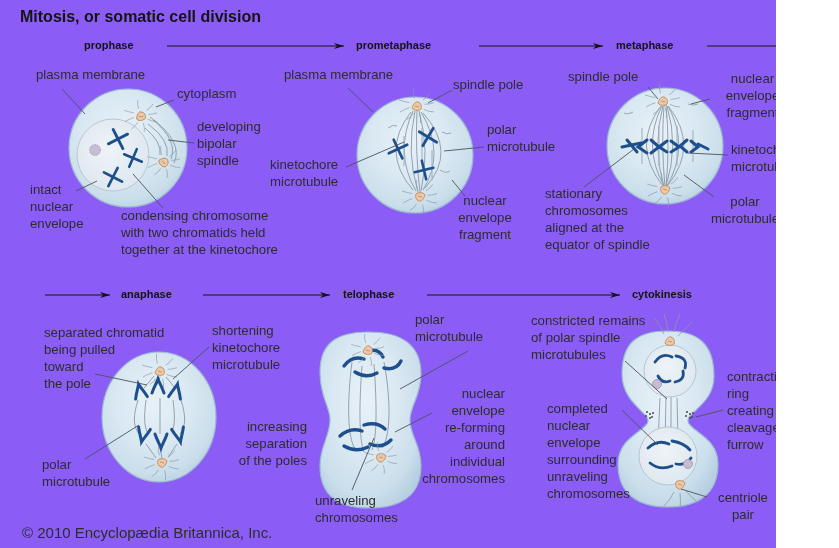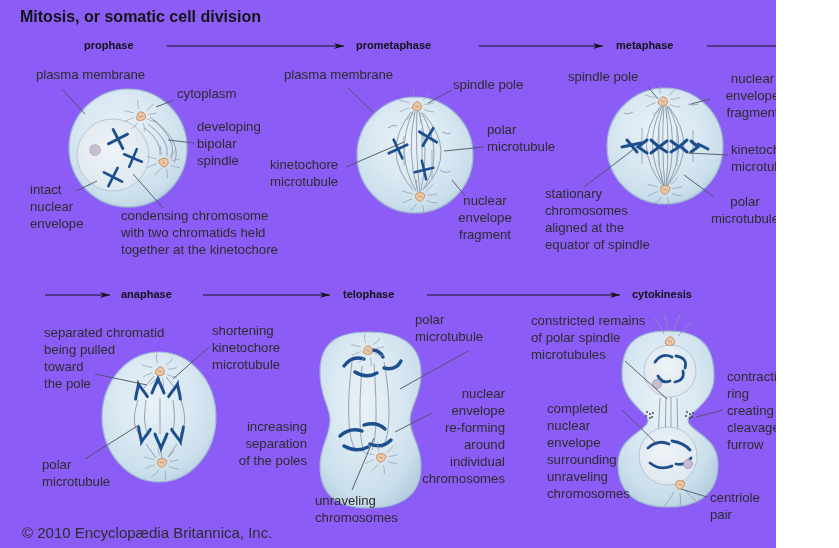--- a/index.html
+++ b/index.html
@@ -373,16 +373,16 @@
   <div class="lbl" style="left:727px;top:368px;">contractile
 ring creating
 cleavage
 furrow</div>
   <div class="lbl" style="left:547px;top:400px;">completed
 nuclear
 envelope
 surrounding
 unraveling
 chromosomes</div>
-  <div class="lbl" style="left:710px;top:489px;">centriole pair</div>
+  <div class="lbl" style="left:710px;top:489px;text-align:center;">centriole pair</div>
 
   <div class="copyright">© 2010 Encyclopædia Britannica, Inc.</div>
 </div>
 
 </body></html>

